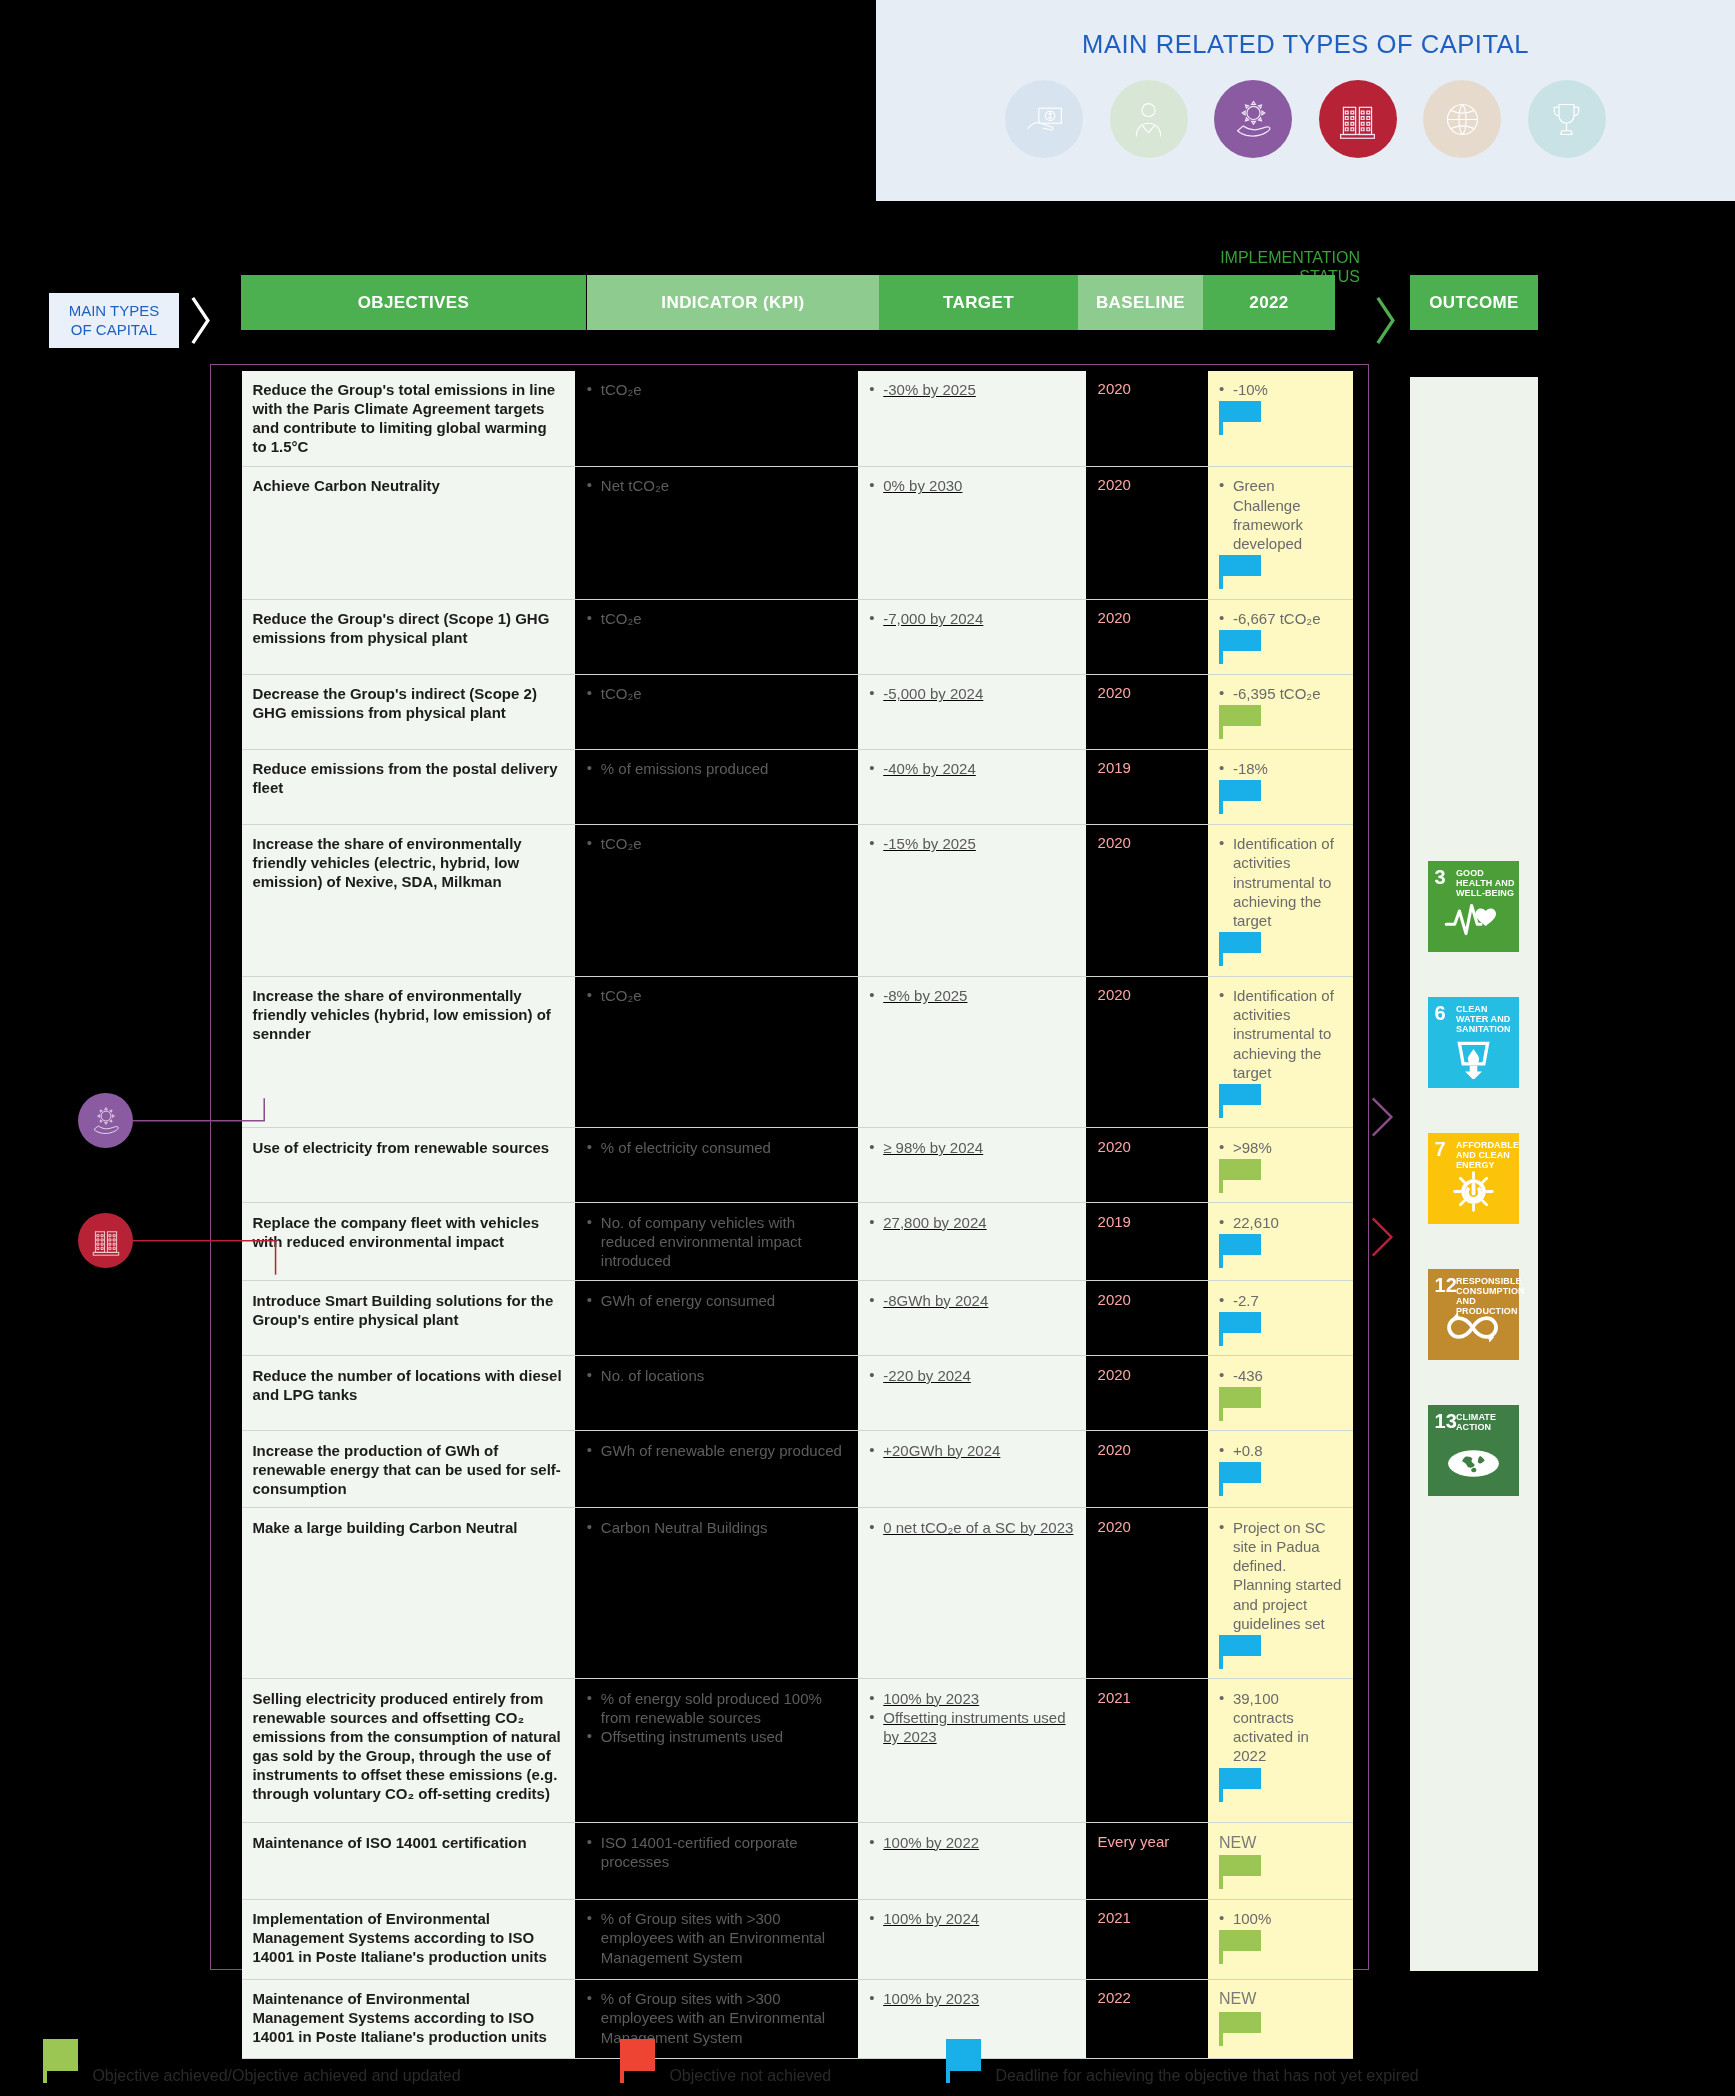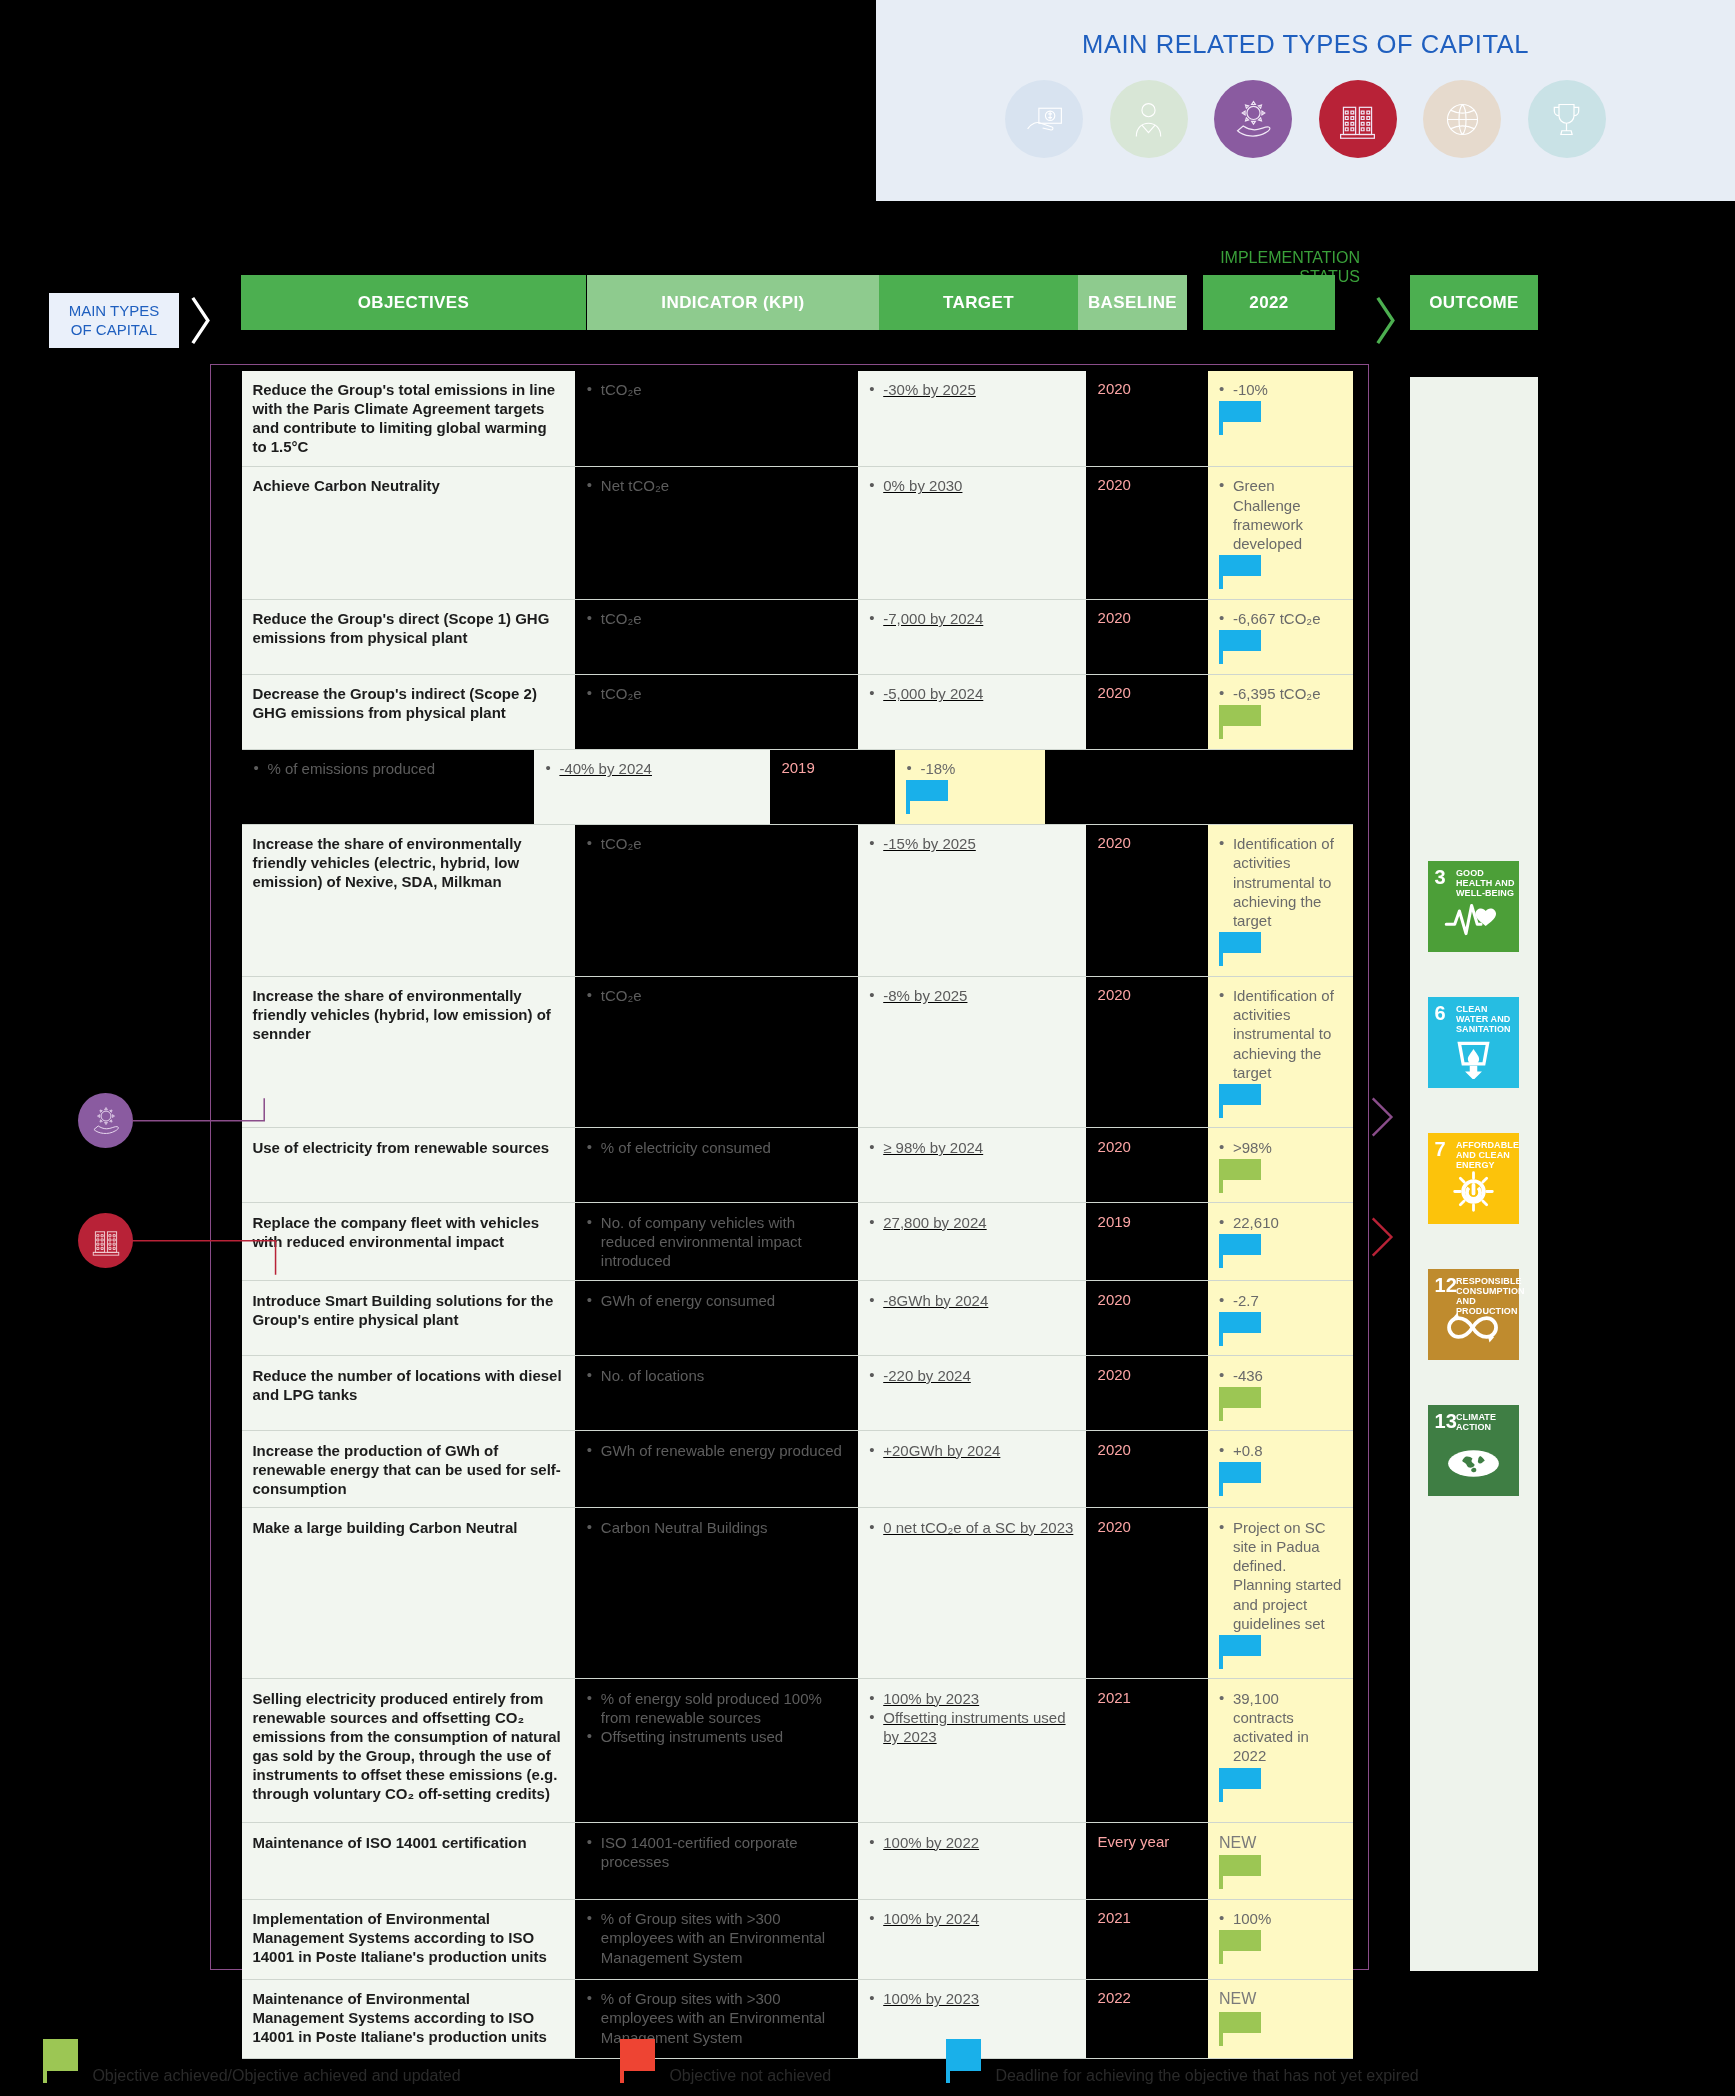--- a/index.html
+++ b/index.html
@@ -50,21 +50,21 @@
     font-weight: 400;
   }
 
   
   .hdr { position: absolute; top: 275px; height: 55px;
          display: flex; align-items: center; justify-content: center;
          color: #ffffff; font-size: 17px; font-weight: bold; letter-spacing: 0.4px; }
   .hdr-objectives { left: 241px;  width: 345px;  background: #4caf50; }
   .hdr-indicator  { left: 587px;  width: 292px;  background: #8ecb8e; }
   .hdr-target     { left: 879px;  width: 199px;  background: #4caf50; }
-  .hdr-baseline   { left: 1078px; width: 109px;  background: #8ecb8e; }
+  .hdr-baseline   { left: 1078px; width: 125px;  background: #8ecb8e; }
   .hdr-2022       { left: 1203px; width: 132px;  background: #4caf50; }
   .hdr-outcome    { left: 1410px; width: 128px; background: #4caf50; }
 
   
   .table-wrap {
     position: absolute; left: 210px; top: 364px; width: 1159px; height: 1606px;
     border: 0.9px solid #8a4d8a;
   }
   .tbl { position: absolute; left: 31px; top: 5.7px; width: 1111px; }
   .row { display: flex; border-top: 0.9px solid #cfd6cf; }
@@ -379,20 +379,23 @@
           </div>
           <div class="c-2022">
             <div class="st-txt st-bul">-6,395 tCO₂e</div>
             <div class="flag green">
               <span class="pole"></span>
               <span class="cloth"></span>
             </div>
           </div>
         </div>
         <div class="row" style="min-height: 73px;">
+          <div class="c-obj">
+            <div class="obj-text">Reduce emissions from the postal delivery fleet</div>
+          </div>
           <div class="c-ind">
             <div class="bul ind-txt">% of emissions produced</div>
           </div>
           <div class="c-tgt">
             <div class="bul tgt-txt">-40% by 2024</div>
           </div>
           <div class="c-base">
             <div class="base-txt">2019</div>
           </div>
           <div class="c-2022">

